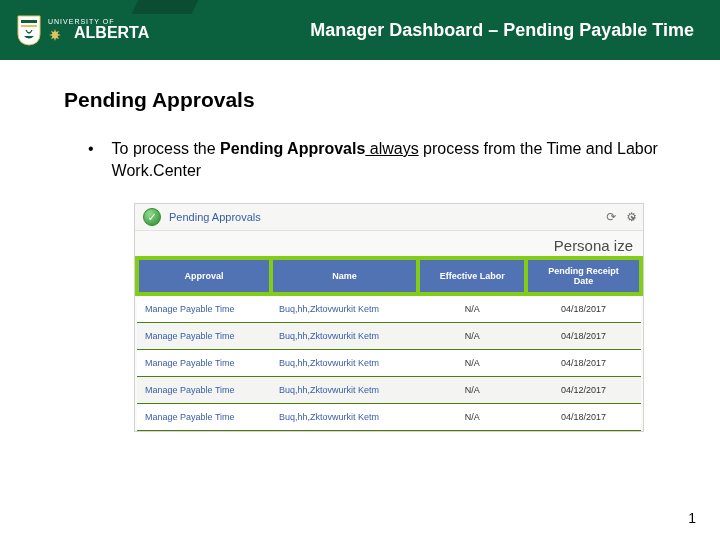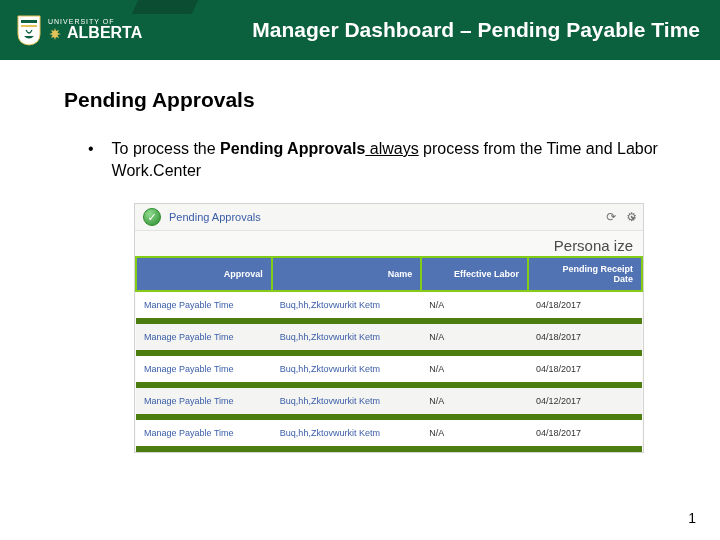--- a/index.html
+++ b/index.html
@@ -36,30 +36,30 @@
     line-height: 1.05;
   }
   .logo-top {
     font-size: 7px;
     letter-spacing: 1px;
   }
   .logo-bottom {
     font-size: 16px;
     font-weight: bold;
     display: flex;
-    align-items: center;
-    gap: 5px;
+    align-items: flex-end;
+    gap: 12px;
   }
   .slide-title {
     position: absolute;
-    right: 16px;
+    right: 22px;
     top: 50%;
     transform: translateY(-50%);
     color: #ffffff;
-    font-size: 21px;
+    font-size: 18px;
     font-weight: bold;
     background: #0b603e;
     padding: 6px 4px;
   }
   .deco {
     position: absolute;
     left: 135px;
     top: 0;
     width: 60px;
     height: 14px;
@@ -120,37 +120,37 @@
     color: #4a4a4a;
   }
   table.approvals {
     width: 100%;
     border-collapse: collapse;
     font-size: 9px;
   }
   table.approvals th {
     background: #5173b4;
     color: #fff;
-    text-align: right;
+    text-align: center;
     font-weight: bold;
     padding: 6px 8px;
-    border: 2px solid #84cc16;
+    border: 4px solid #84cc16;
     font-size: 9px;
   }
   table.approvals th .sub { display:block; font-weight: bold; }
   table.approvals td {
     padding: 8px 8px;
-    border-bottom: 6px solid #4d7c0f;
+    border-bottom: 1px solid #4d7c0f;
     color: #3a5da8;
     background: #ffffff;
   }
   table.approvals tbody tr:nth-child(even) td {
     background: #f4f4f2;
   }
-  table.approvals td.dark { color: #333; }
+  table.approvals td.dark { color: #333; text-align: center; }
   .page-num {
     position: absolute;
     right: 24px;
     bottom: 14px;
     font-size: 14px;
     color: #000;
   }
 </style>
 </head>
 <body>

